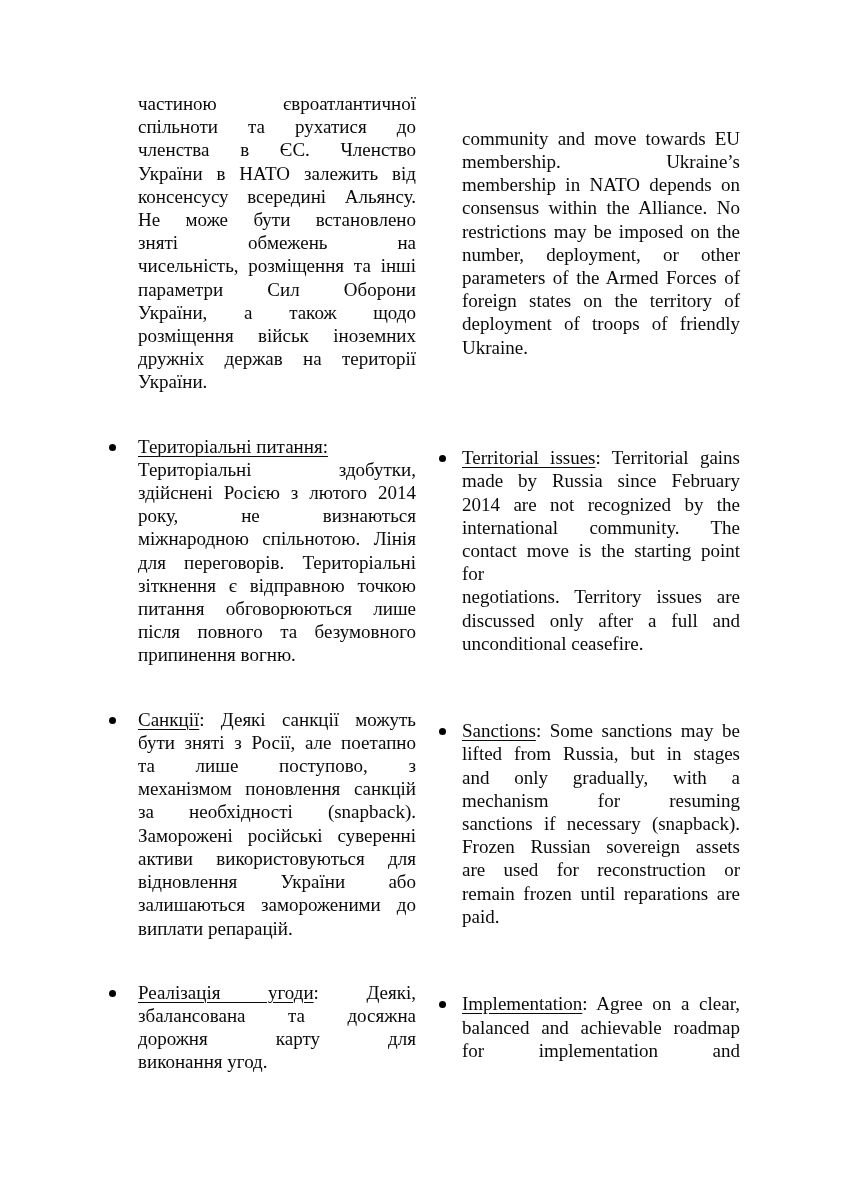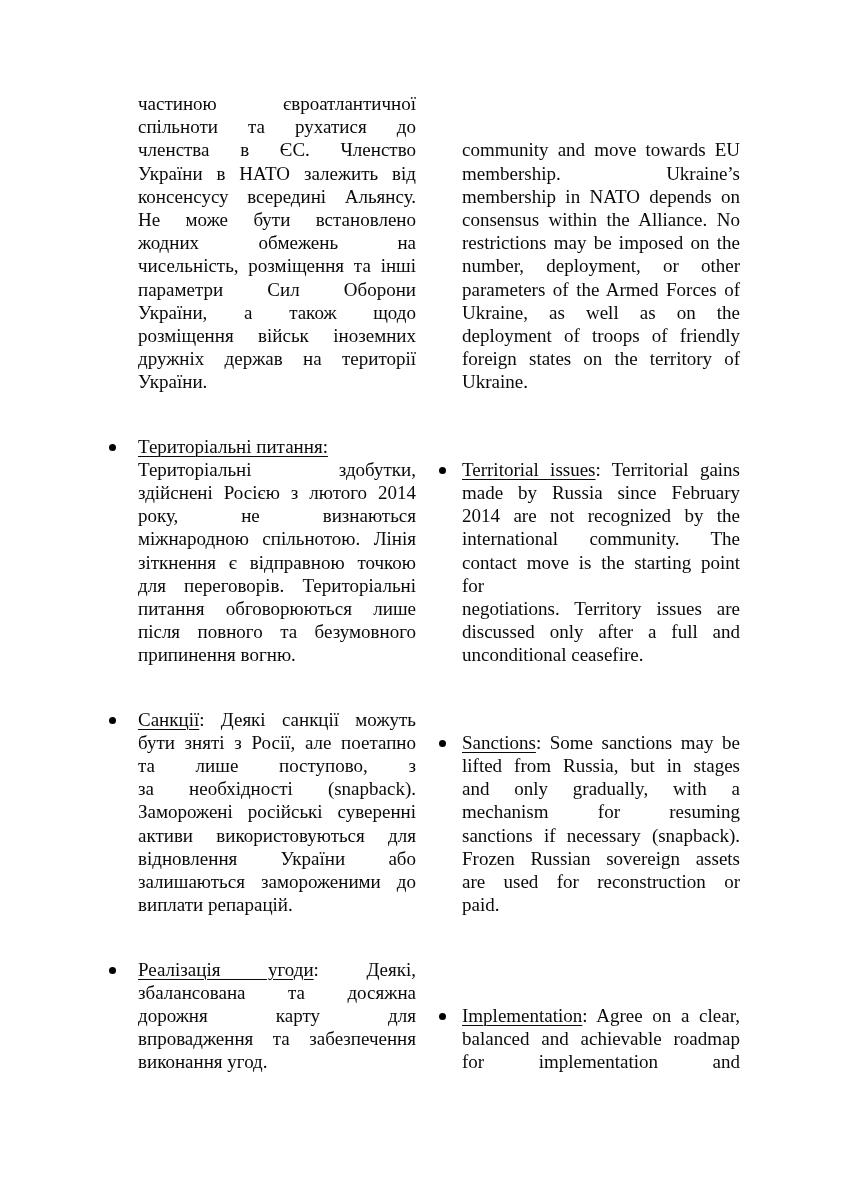--- a/index.html
+++ b/index.html
@@ -16,21 +16,21 @@
   }
   .page {
     position: relative;
     width: 848px;
     height: 1200px;
     box-sizing: border-box;
     padding: 92px 100px 0 108px;
   }
   .section-row {
     display: flex;
-    align-items: flex-end;
+    align-items: center;
   }
   .section-row + .section-row {
     margin-top: 41px;
   }
   .cell {
     position: relative;
     box-sizing: border-box;
   }
   .cell.uk {
     width: 308px;
@@ -71,52 +71,51 @@
 
 <div class="page" id="page">
     <div class="section-row">
       <div class="cell uk">
         <div class="line j">частиною євроатлантичної</div>
         <div class="line j">спільноти та рухатися до</div>
         <div class="line j">членства в ЄС. Членство</div>
         <div class="line j">України в НАТО залежить від</div>
         <div class="line j">консенсусу всередині Альянсу.</div>
         <div class="line j">Не може бути встановлено</div>
-        <div class="line j">жодних обмежень на</div>
+        <div class="line j">зняті обмежень на</div>
         <div class="line j">чисельність, розміщення та інші</div>
         <div class="line j">параметри Сил Оборони</div>
         <div class="line j">України, а також щодо</div>
         <div class="line j">розміщення військ іноземних</div>
         <div class="line j">дружніх держав на території</div>
         <div class="line">України.</div>
       </div>
       <div class="cell en">
         <div class="line j">community and move towards EU</div>
         <div class="line j">membership. Ukraine’s</div>
         <div class="line j">membership in NATO depends on</div>
         <div class="line j">consensus within the Alliance. No</div>
         <div class="line j">restrictions may be imposed on the</div>
         <div class="line j">number, deployment, or other</div>
         <div class="line j">parameters of the Armed Forces of</div>
-        <div class="line j">Ukraine, as well as on the</div>
+        <div class="line j">foreign states on the territory of</div>
         <div class="line j">deployment of troops of friendly</div>
-        <div class="line j">foreign states on the territory of</div>
         <div class="line">Ukraine.</div>
       </div>
     </div>
     <div class="section-row">
       <div class="cell uk">
         <span class="bullet"></span>
         <div class="line"><span class="heading">Територіальні питання:</span></div>
         <div class="line j">Територіальні здобутки,</div>
         <div class="line j">здійснені Росією з лютого 2014</div>
         <div class="line j">року, не визнаються</div>
         <div class="line j">міжнародною спільнотою. Лінія</div>
+        <div class="line j">для переговорів. Територіальні</div>
         <div class="line j">зіткнення є відправною точкою</div>
-        <div class="line j">для переговорів. Територіальні</div>
         <div class="line j">питання обговорюються лише</div>
         <div class="line j">після повного та безумовного</div>
         <div class="line">припинення вогню.</div>
       </div>
       <div class="cell en">
         <span class="bullet"></span>
         <div class="line j"><span class="heading">Territorial issues</span><span>: Territorial gains</span></div>
         <div class="line j">made by Russia since February</div>
         <div class="line j">2014 are not recognized by the</div>
         <div class="line j">international community. The</div>
@@ -125,46 +124,47 @@
         <div class="line j">discussed only after a full and</div>
         <div class="line">unconditional ceasefire.</div>
       </div>
     </div>
     <div class="section-row">
       <div class="cell uk">
         <span class="bullet"></span>
         <div class="line j"><span class="heading">Санкції</span><span>: Деякі санкції можуть</span></div>
         <div class="line j">бути зняті з Росії, але поетапно</div>
         <div class="line j">та лише поступово, з</div>
+        <div class="line j">механізмом поновлення санкцій</div>
         <div class="line j">за необхідності (snapback).</div>
         <div class="line j">Заморожені російські суверенні</div>
         <div class="line j">активи використовуються для</div>
         <div class="line j">відновлення України або</div>
         <div class="line j">залишаються замороженими до</div>
         <div class="line">виплати репарацій.</div>
       </div>
       <div class="cell en">
         <span class="bullet"></span>
         <div class="line j"><span class="heading">Sanctions</span><span>: Some sanctions may be</span></div>
         <div class="line j">lifted from Russia, but in stages</div>
         <div class="line j">and only gradually, with a</div>
         <div class="line j">mechanism for resuming</div>
         <div class="line j">sanctions if necessary (snapback).</div>
         <div class="line j">Frozen Russian sovereign assets</div>
         <div class="line j">are used for reconstruction or</div>
+        <div class="line j">remain frozen until reparations are</div>
         <div class="line">paid.</div>
       </div>
     </div>
     <div class="section-row">
       <div class="cell uk">
         <span class="bullet"></span>
         <div class="line j"><span class="heading">Реалізація угоди</span><span>: Деякі,</span></div>
         <div class="line j">збалансована та досяжна</div>
         <div class="line j">дорожня карту для</div>
-        <div class="line j">впровадження та забезпечення</div>
         <div class="line">виконання угод.</div>
       </div>
       <div class="cell en">
         <span class="bullet"></span>
         <div class="line j"><span class="heading">Implementation</span><span>: Agree on a clear,</span></div>
         <div class="line j">balanced and achievable roadmap</div>
         <div class="line j">for implementation and</div>
       </div>
     </div>
   </div>

